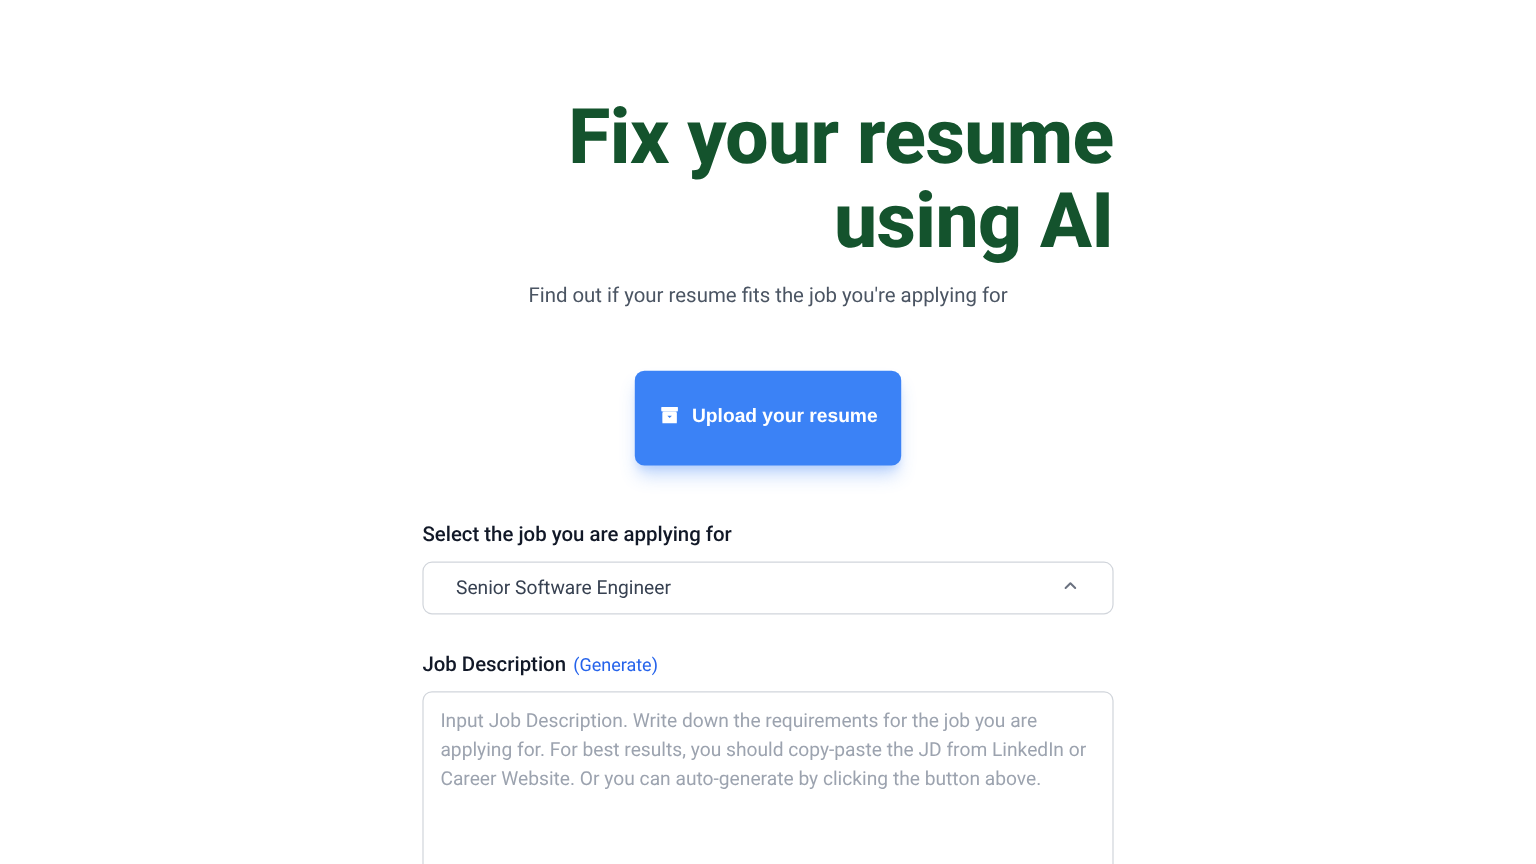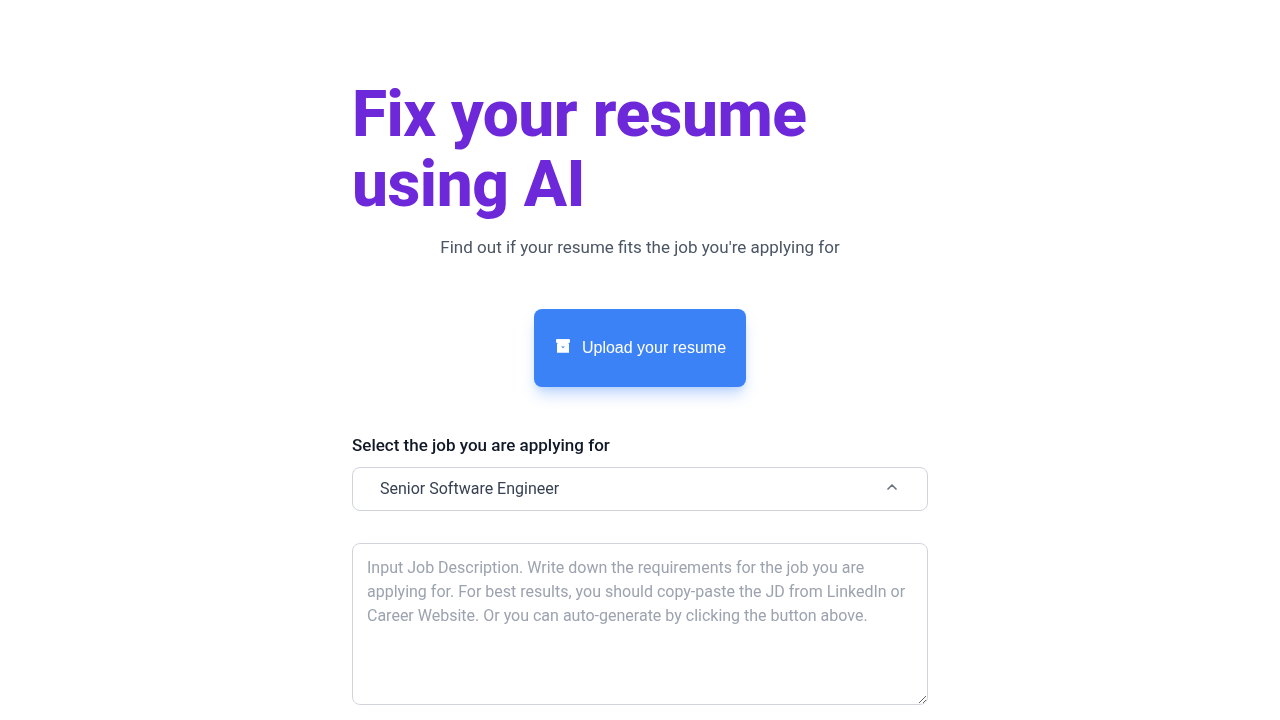--- a/index.html
+++ b/index.html
@@ -16,22 +16,22 @@
       overflow-y: scroll;
     }
     .container {
       max-width: 576px;
       margin: 0 auto;
       padding-top: 80px;
     }
     .title {
       font-size: 64px;
       font-weight: 800;
-      color: #6d28d9;
-      text-align: left;
+      color: #14532d;
+      text-align: right;
       line-height: 1.1;
       letter-spacing: -0.5px;
     }
     .subtitle {
       font-size: 17px;
       color: #4b5563;
       text-align: center;
       margin-top: 16px;
       font-weight: 400;
     }
@@ -40,21 +40,21 @@
       justify-content: center;
       margin-top: 52px;
     }
     .upload-button {
       background: #3b82f6;
       color: #ffffff;
       border: none;
       border-radius: 8px;
       padding: 28px 20px;
       font-size: 16px;
-      font-weight: 400;
+      font-weight: 700;
       cursor: pointer;
       display: inline-flex;
       align-items: center;
       gap: 10px;
       box-shadow: 0 10px 15px -3px rgba(59,130,246,0.3), 0 4px 6px -2px rgba(59,130,246,0.15);
     }
     .upload-button svg {
       width: 18px;
       height: 18px;
       fill: #ffffff;
@@ -144,15 +144,19 @@
       <span>Senior Software Engineer</span>
       <span class="chevron">
         <svg width="16" height="16" viewBox="0 0 24 24" fill="none" stroke="currentColor" stroke-width="2.5" stroke-linecap="round" stroke-linejoin="round">
           <polyline points="18 15 12 9 6 15"></polyline>
         </svg>
       </span>
     </div>
   </div>
 
   <div class="field-group-2">
+    <div class="label-row">
+      <span class="field-label" style="margin-bottom:0;">Job Description</span>
+      <a class="generate-link">(Generate)</a>
+    </div>
     <textarea class="jd-textarea" placeholder="Input Job Description. Write down the requirements for the job you are applying for. For best results, you should copy-paste the JD from LinkedIn or Career Website. Or you can auto-generate by clicking the button above." style=""></textarea>
   </div>
 </div>
 
 </body></html>

